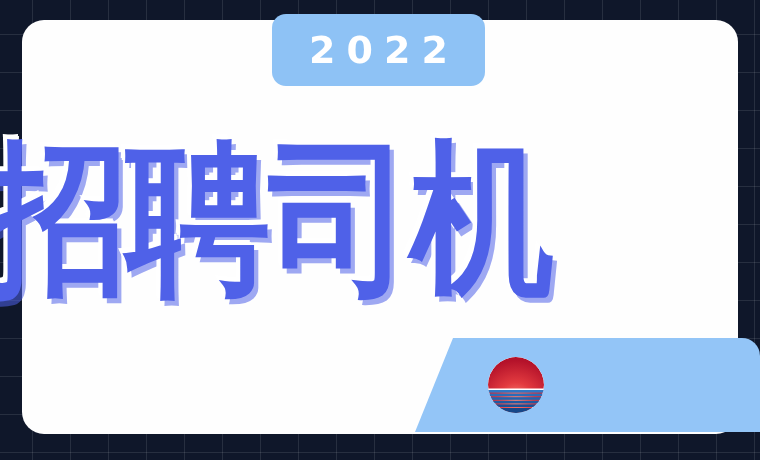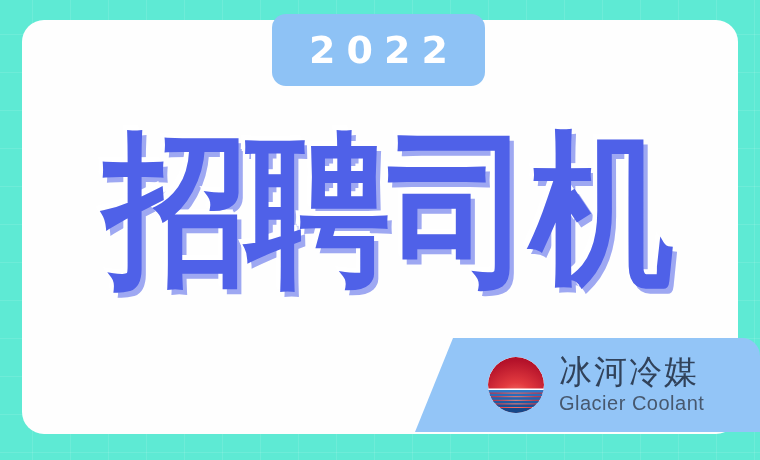--- a/index.html
+++ b/index.html
@@ -9,21 +9,21 @@
     height: 460px;
     overflow: hidden;
     font-family: "Liberation Sans", "DejaVu Sans", sans-serif;
   }
 
   
   #poster {
     position: relative;
     width: 760px;
     height: 460px;
-    background-color: #5eead4;
+    background-color: #0f172a;
     overflow: hidden;
   }
 
   
   #grid-overlay {
     position: absolute;
     inset: 0;
     background-image:
       linear-gradient(to right, rgba(255,255,255,0.10) 1px, transparent 1px),
       linear-gradient(to bottom, rgba(255,255,255,0.10) 1px, transparent 1px);
@@ -65,27 +65,26 @@
     text-indent: 11px;
     line-height: 1;
     font-family: "DejaVu Sans", sans-serif;
   }
 
   
   #headline {
     position: absolute;
     left: 0;
     right: 0;
-    top: 117px;
+    top: 126px;
     height: 185px;
     display: flex;
     align-items: center;
-    justify-content: center;
+    justify-content: flex-start;
     z-index: 3;
-    padding-left: 16px;
   }
   #headline .headline-text {
     font-family: "DejaVu Sans", "Liberation Sans", sans-serif;
     font-size: 136px;
     font-weight: bold;
     line-height: 1;
     color: #4f61e8;
     letter-spacing: -2px;
     transform: scaleX(1.06) scaleY(1.22);
     transform-origin: center center;
@@ -213,20 +212,16 @@
           <rect x="0" y="34" width="58" height="2.6" fill="#2f77c4"></rect>
           <rect x="0" y="37.6" width="58" height="2.6" fill="#2a6cb8"></rect>
           <rect x="0" y="41.2" width="58" height="2.6" fill="#2463ad"></rect>
           <rect x="0" y="44.8" width="58" height="2.6" fill="#1f5aa2"></rect>
           <rect x="0" y="48.4" width="58" height="2.6" fill="#1b5096"></rect>
           <rect x="0" y="52" width="58" height="6" fill="#164789"></rect>
         </g>
       </svg>
     </div>
 
-    <div id="brand-text-block">
-      <div id="brand-name-cn">冰河冷媒</div>
-      <div id="brand-name-en">Glacier Coolant</div>
-    </div>
 
   </div>
 
 </div>
 
 </body></html>

